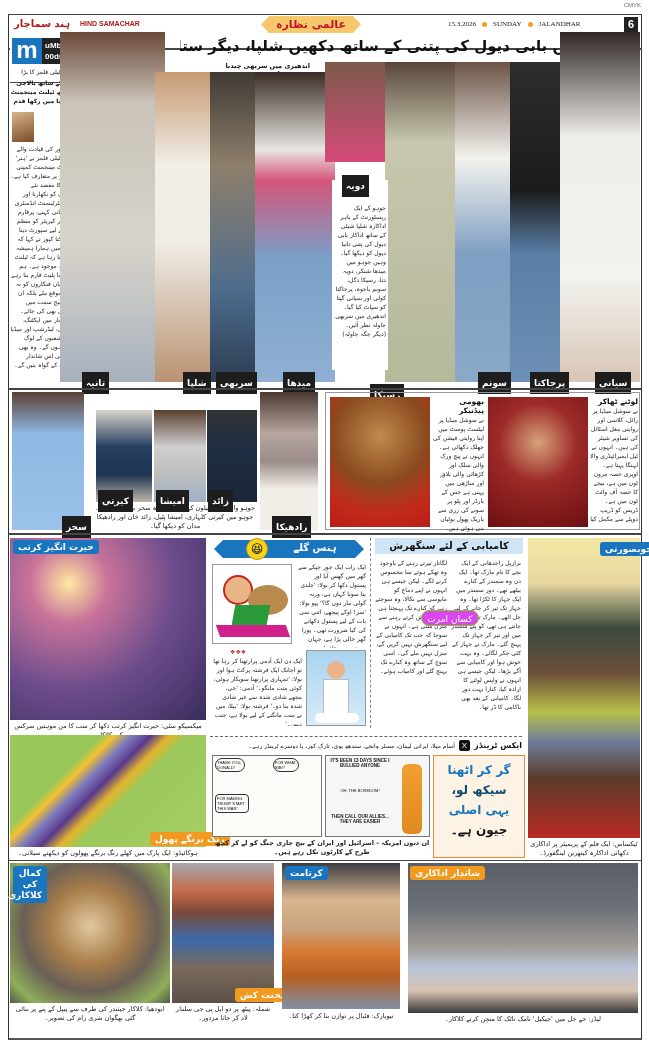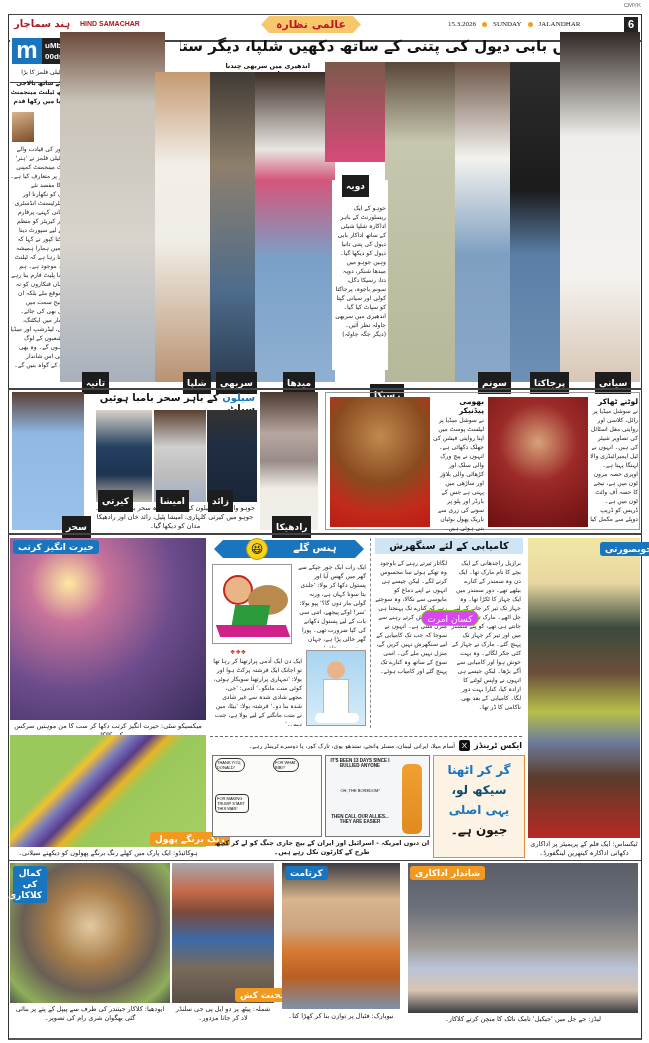--- a/index.html
+++ b/index.html
@@ -3,21 +3,21 @@
 <meta charset="utf-8">
 <style>
   * { box-sizing: border-box; margin: 0; padding: 0; }
   html, body { width: 649px; height: 1043px; background: #ffffff; overflow: hidden; }
   body { position: relative; font-family: "DejaVu Sans", sans-serif; color: #111; }
   .abs { position: absolute; }
   .urdu { direction: rtl; font-family: "DejaVu Sans", sans-serif; }
   .cmyk { position: absolute; top: 2px; right: 8px; font-size: 6px; color: #666; font-family: "Liberation Sans", sans-serif; }
   .page-frame { position: absolute; left: 8px; top: 14px; width: 634px; height: 1026px; border-left: 1px solid #333; border-right: 1px solid #333; border-bottom: 2px solid #555; }
   
-  .masthead { position: absolute; left: 8px; top: 14px; width: 634px; height: 28px; border-top: 1px solid #444; border-bottom: 2px solid #444; }
+  .masthead { position: absolute; left: 8px; top: 14px; width: 634px; height: 36px; border-top: 1px solid #444; border-bottom: 2px solid #444; }
   .logo-urdu { position: absolute; left: 6px; top: 3px; font-size: 10px; color: #b0191e; font-weight: bold; }
   .logo-en { position: absolute; left: 72px; top: 5px; font-size: 7px; font-weight: bold; color: #b0191e; font-family: "Liberation Sans", sans-serif; }
   .section-tab { position: absolute; left: 253px; top: 1px; width: 100px; height: 17px; background: #f6c86b; color: #c0162a; font-size: 11px; font-weight: bold; text-align: center; line-height: 17px; clip-path: polygon(8% 0, 92% 0, 100% 50%, 92% 100%, 8% 100%, 0 50%); }
   .dateline { position: absolute; left: 440px; top: 5px; font-size: 7px; font-family: "Liberation Serif", serif; color: #222; display: flex; gap: 6px; align-items: center; }
   .dot { width: 5px; height: 5px; border-radius: 50%; background: #f2a31b; display: inline-block; }
   .page-num { position: absolute; right: 4px; top: 2px; width: 14px; height: 15px; background: #222; color: #fff; font-size: 11px; font-weight: bold; text-align: center; line-height: 15px; font-family: "Liberation Sans", sans-serif; }
   
   .photo { position: absolute; overflow: hidden; }
   .label-tag { position: absolute; background: #1d1d1d; color: #fff; font-size: 9px; font-weight: bold; padding: 5px 4px; line-height: 12px; }
   .badge-blue { position: absolute; background: #1a75bf; color: #fff; font-size: 9px; font-weight: bold; padding: 2px 5px; border-radius: 3px; }
@@ -91,24 +91,20 @@
 <div class="label-tag urdu" style="left:370px;top:384px;">رسیکا</div>
 <div class="label-tag urdu" style="left:478px;top:372px;">سونم</div>
 <div class="label-tag urdu" style="left:530px;top:372px;">پرجاکتا</div>
 <div class="label-tag urdu" style="left:595px;top:372px;">سیانی</div>
 
 <div class="rule" style="left:8px;top:388px;width:634px;height:2px;"></div>
 
 <div class="abs" style="left:10px;top:390px;width:310px;height:142px;">
   <div class="photo" style="left:2px;top:2px;width:72px;height:138px;background:linear-gradient(180deg,#5a3f34 0%,#8fb8e2 30%,#9ac2ea 100%);"></div>
   <div class="label-tag urdu" style="left:52px;top:126px;">سحر</div>
-  <div class="abs urdu" style="left:80px;top:2px;width:165px;font-size:10px;font-weight:bold;text-align:right;">
-    <span style="color:#1a75bf;">سیلون</span>
-    <span>کے باہر سحر بامبا ہوئیں سپاٹ</span>
-  </div>
   <div class="photo" style="left:86px;top:20px;width:56px;height:92px;background:linear-gradient(180deg,#d9d3cb 0%,#264060 40%,#1d3452 70%,#bdb5aa 100%);"></div>
   <div class="photo" style="left:144px;top:20px;width:52px;height:92px;background:linear-gradient(180deg,#5a4030 0%,#cfcfcf 40%,#bdbdbd 70%,#9eb0c8 100%);"></div>
   <div class="photo" style="left:197px;top:20px;width:50px;height:92px;background:linear-gradient(180deg,#333 0%,#1f2d42 40%,#1a2638 100%);"></div>
   <div class="label-tag urdu" style="left:88px;top:100px;">کیرتی</div>
   <div class="label-tag urdu" style="left:146px;top:100px;">امیشا</div>
   <div class="label-tag urdu" style="left:198px;top:100px;">زائد</div>
   <div class="caption" style="left:82px;top:114px;width:166px;">جوہو واقع ایک سیلون کے باہر اداکارہ سحر بامبا نظر آئیں۔ جوہو میں کیرتی کلہاری، امیشا پٹیل، زائد خان اور رادھیکا مدان کو دیکھا گیا۔</div>
   <div class="photo" style="left:250px;top:2px;width:58px;height:138px;background:linear-gradient(180deg,#4a3a30 0%,#b7a6a0 30%,#9a8c88 50%,#f0ece6 70%,#f2eee8 100%);"></div>
   <div class="label-tag urdu" style="left:262px;top:126px;">رادھیکا</div>
 </div>

